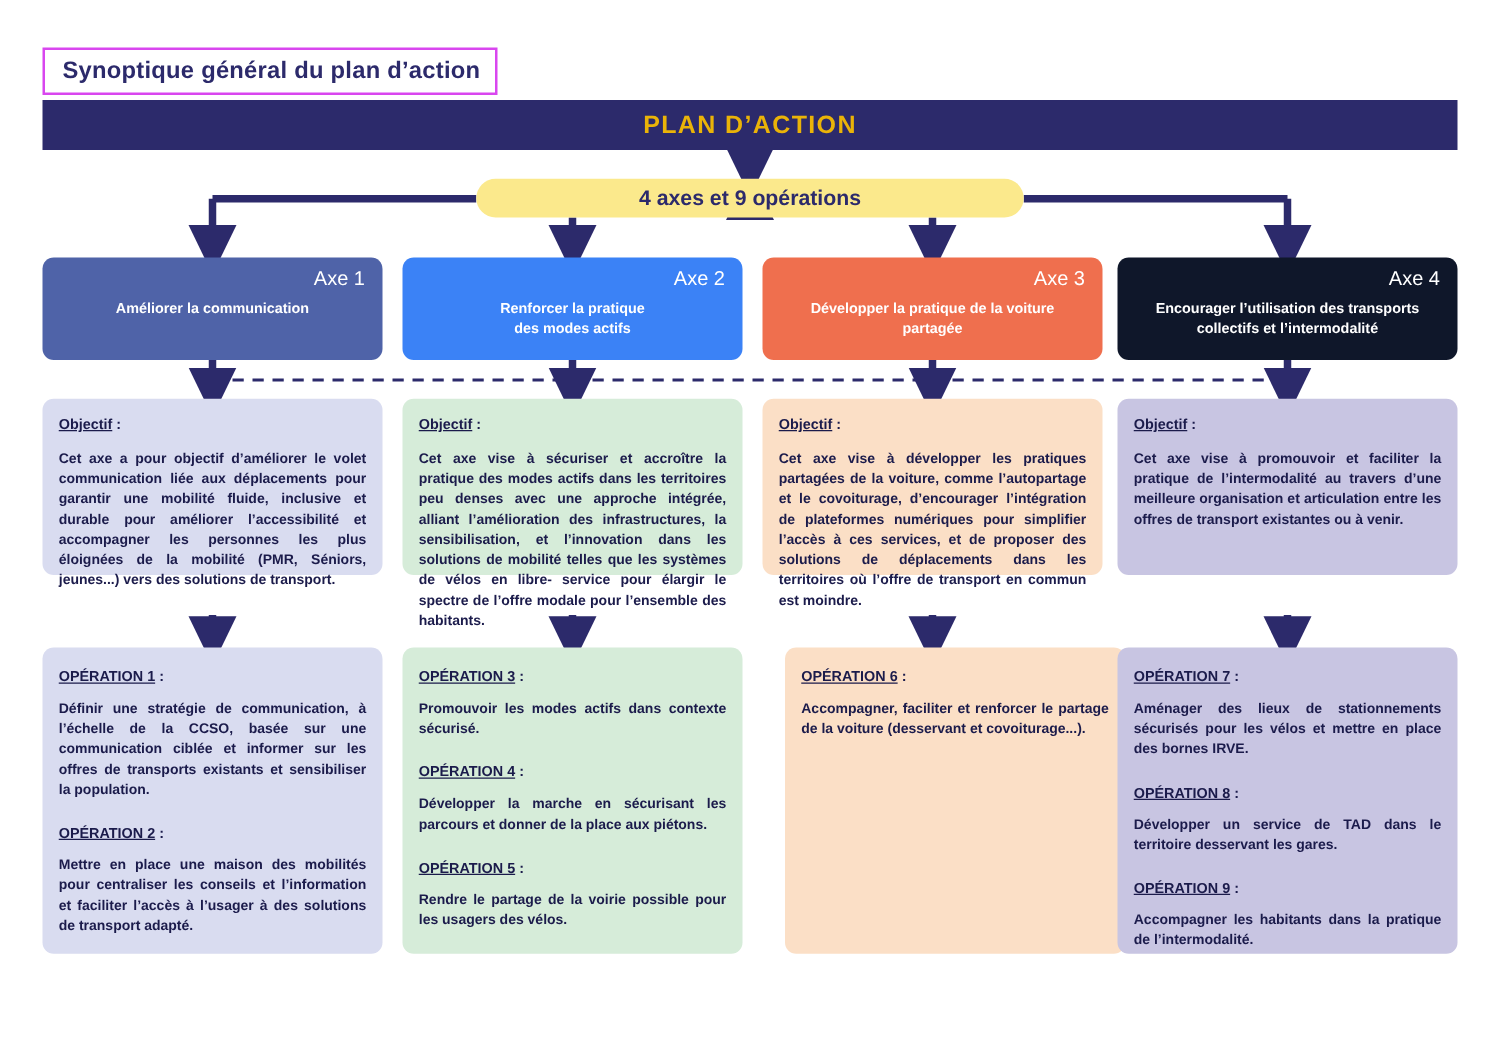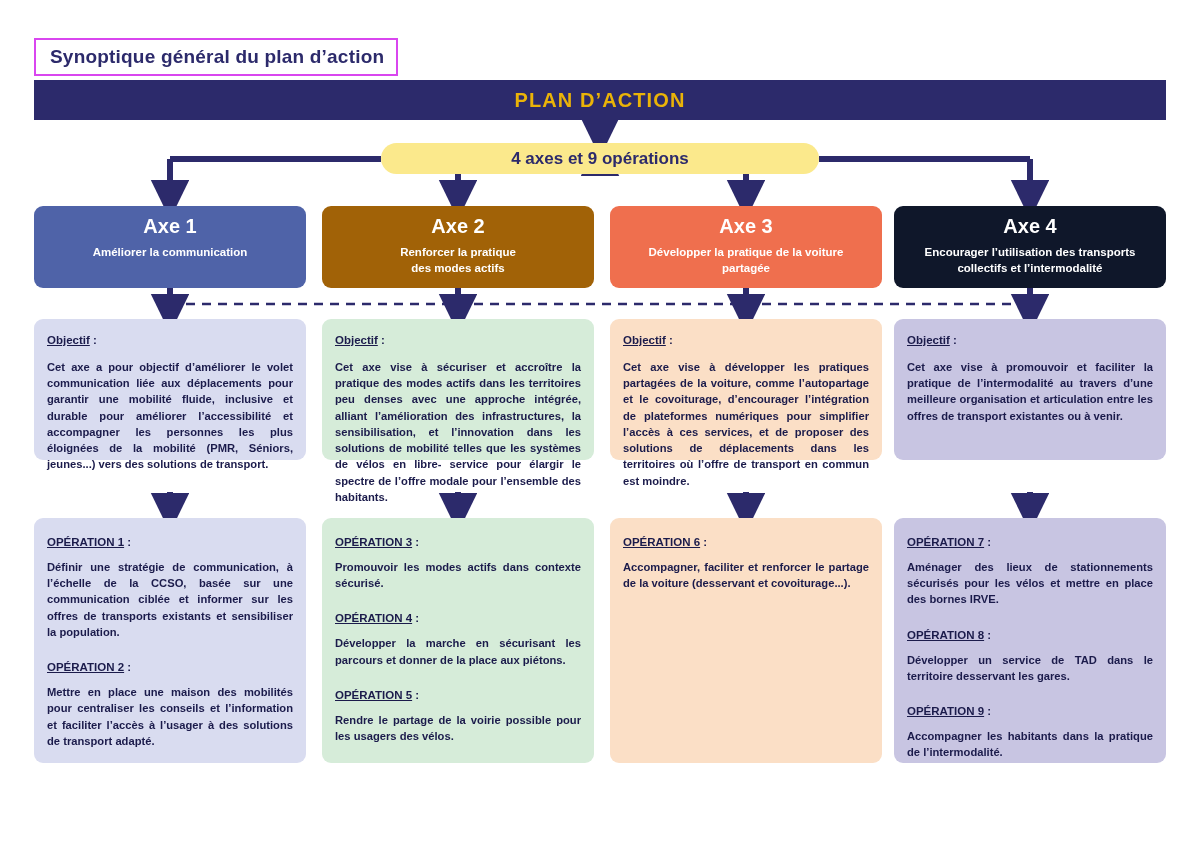--- a/index.html
+++ b/index.html
@@ -83,33 +83,34 @@
     top: 206px;
     width: 272px;
     height: 82px;
     border-radius: 9px;
     color: #ffffff;
     box-sizing: border-box;
     padding: 9px 14px 8px 14px;
     text-align: center;
   }
   .axe .axe-title {
-    font-size: 20px;
-    font-weight: bold;
+    font-size: 16px;
+    font-weight: normal;
     display: block;
     margin-bottom: 7px;
+    text-align: right;
   }
   .axe .axe-sub {
     font-size: 11.5px;
     font-weight: bold;
     line-height: 1.35;
     display: block;
   }
   #axe1 { left: 34px;  background: #4f63a8; }
-  #axe2 { left: 322px; background: #a16207; }
+  #axe2 { left: 322px; background: #3b82f6; }
   #axe3 { left: 610px; background: #ef6f4e; }
   #axe4 { left: 894px; background: #0f172a; }
 
   
   .obj {
     position: absolute;
     top: 319px;
     width: 272px;
     height: 141px;
     border-radius: 9px;
@@ -142,21 +143,21 @@
     position: absolute;
     top: 518px;
     width: 272px;
     border-radius: 9px;
     box-sizing: border-box;
     padding: 14px 13px 16px 13px;
     color: #1b1b4b;
   }
   #ops1 { left: 34px;  background: #d9dcf0; height: 245px; }
   #ops2 { left: 322px; background: #d6ecd9; height: 245px; }
-  #ops3 { left: 610px; background: #fbdfc6; height: 245px; }
+  #ops3 { left: 628px; background: #fbdfc6; height: 245px; }
   #ops4 { left: 894px; background: #c8c5e2; height: 245px; }
 
   .op-label {
     font-size: 11.5px;
     font-weight: bold;
     text-decoration: underline;
   }
   .op-head { margin-bottom: 9px; }
   .op-head .op-colon { font-size: 11.5px; font-weight: bold; text-decoration: none; }
   .op-text {

